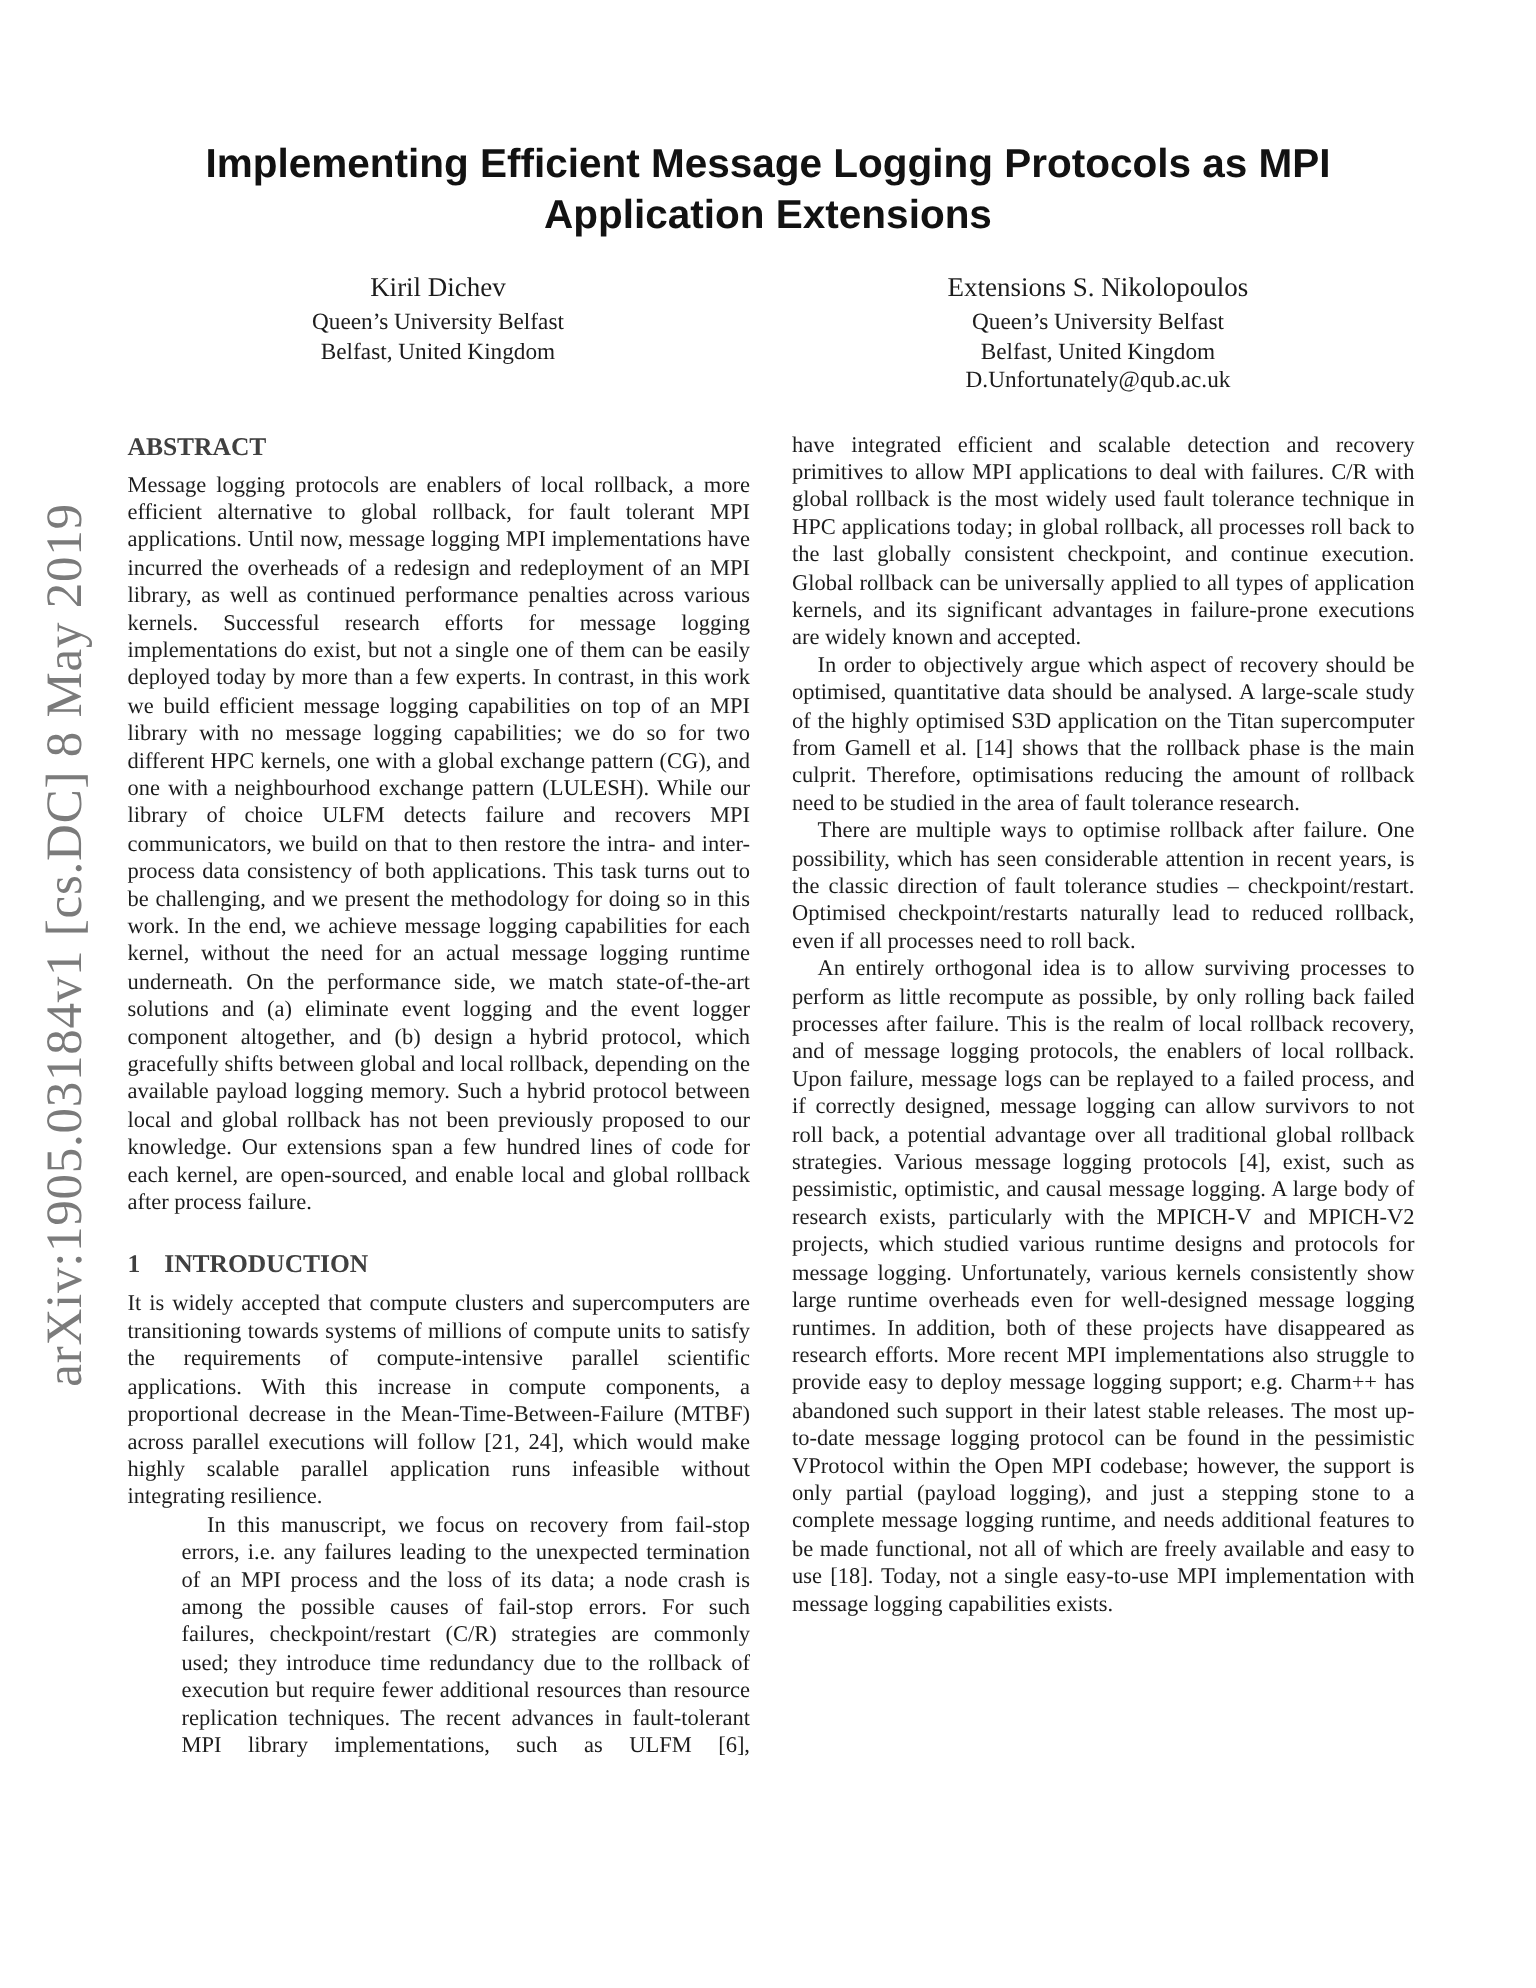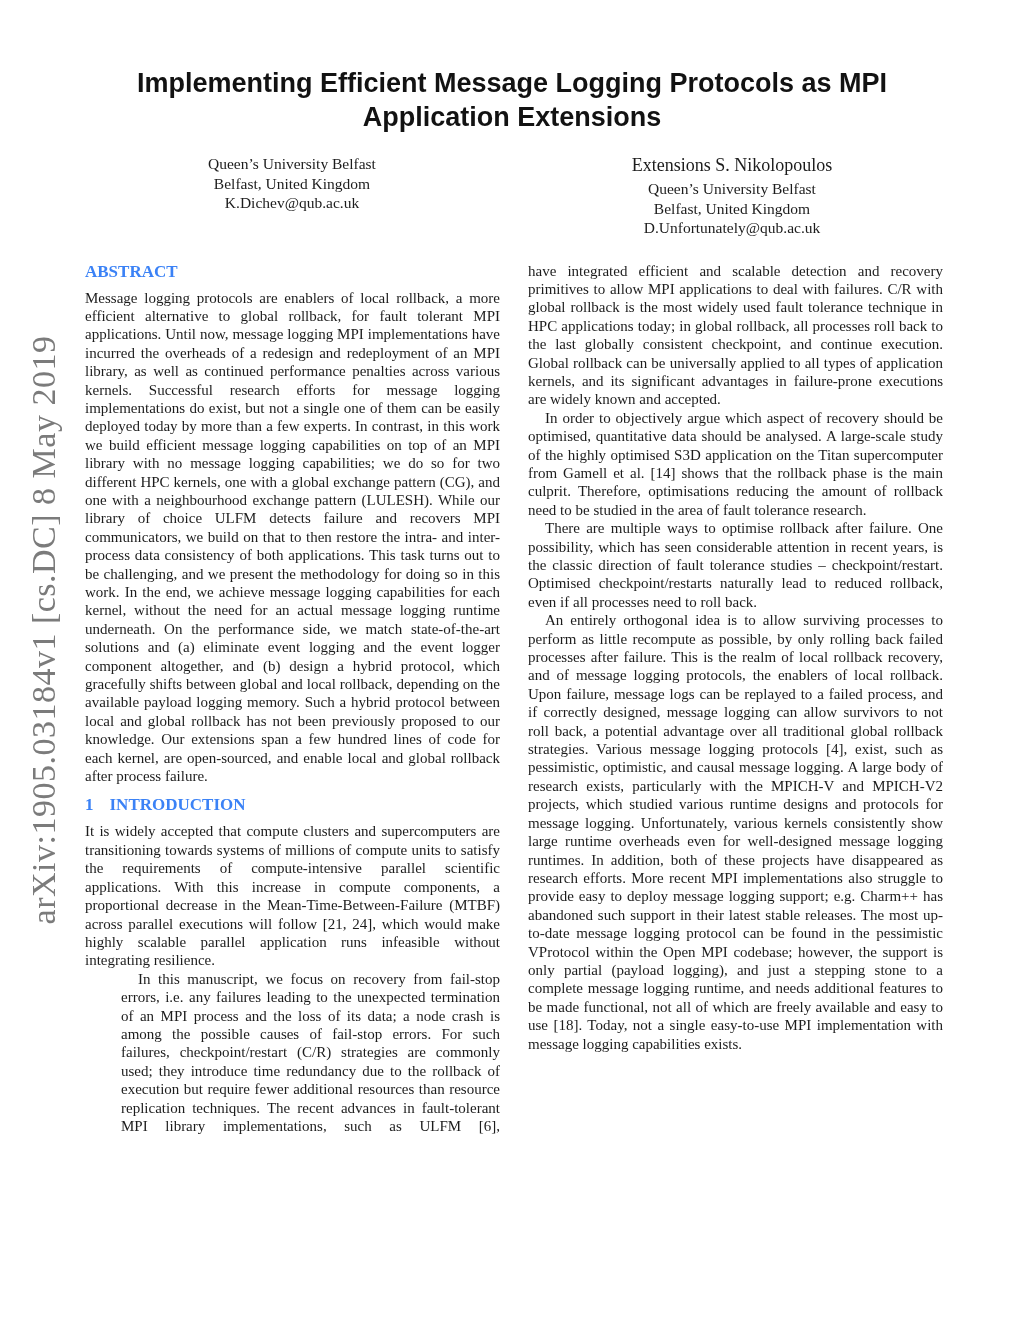--- a/index.html
+++ b/index.html
@@ -23,21 +23,21 @@
     transform: translate(-50%, -50%) rotate(-90deg);
     transform-origin: center;
     white-space: nowrap;
     font-family: "Liberation Serif", serif;
     font-size: 34px;
     color: #7b7b7b;
     letter-spacing: 0.5px;
   }
 
   .page {
-    padding-top: 66px;
+    padding-top: 92px;
   }
 
   .title {
     width: 880px;
     margin: 0 auto;
     text-align: center;
     font-family: "Liberation Sans", sans-serif;
     font-weight: 700;
     font-size: 27px;
     line-height: 34px;
@@ -82,28 +82,28 @@
     color: #1c1c1c;
   }
 
   .sec-heading {
     font-family: "Liberation Serif", serif;
     font-weight: 700;
     font-size: 17px;
     line-height: 20px;
     margin: 0 0 7px 0;
     text-align: left;
-    color: #3b82f6;
+    color: #404040;
   }
   .sec-heading .sec-num {
     display: inline-block;
     margin-right: 16px;
   }
   .intro-heading {
-    margin-top: 10px;
+    margin-top: 22px;
     margin-bottom: 7px;
   }
 
   p.para {
     margin: 0;
   }
   p.indent {
     text-indent: 17px;
   }
   p.cont-end {
@@ -115,23 +115,23 @@
 <body>
 
 <div class="watermark">arXiv:1905.03184v1 [cs.DC] 8 May 2019</div>
 
 <div class="page">
 
   <h1 class="title">Implementing Efficient Message Logging Protocols as MPI Application Extensions</h1>
 
   <div class="authors">
     <div class="author">
+      <div class="name">Kiril Dichev</div>
       <div class="line">Queen’s University Belfast</div>
       <div class="line">Belfast, United Kingdom</div>
-      <div class="line">K.Dichev@qub.ac.uk</div>
     </div>
     <div class="author">
       <div class="name">Extensions S. Nikolopoulos</div>
       <div class="line">Queen’s University Belfast</div>
       <div class="line">Belfast, United Kingdom</div>
       <div class="line">D.Unfortunately@qub.ac.uk</div>
     </div>
   </div>
 
   <div class="columns">

